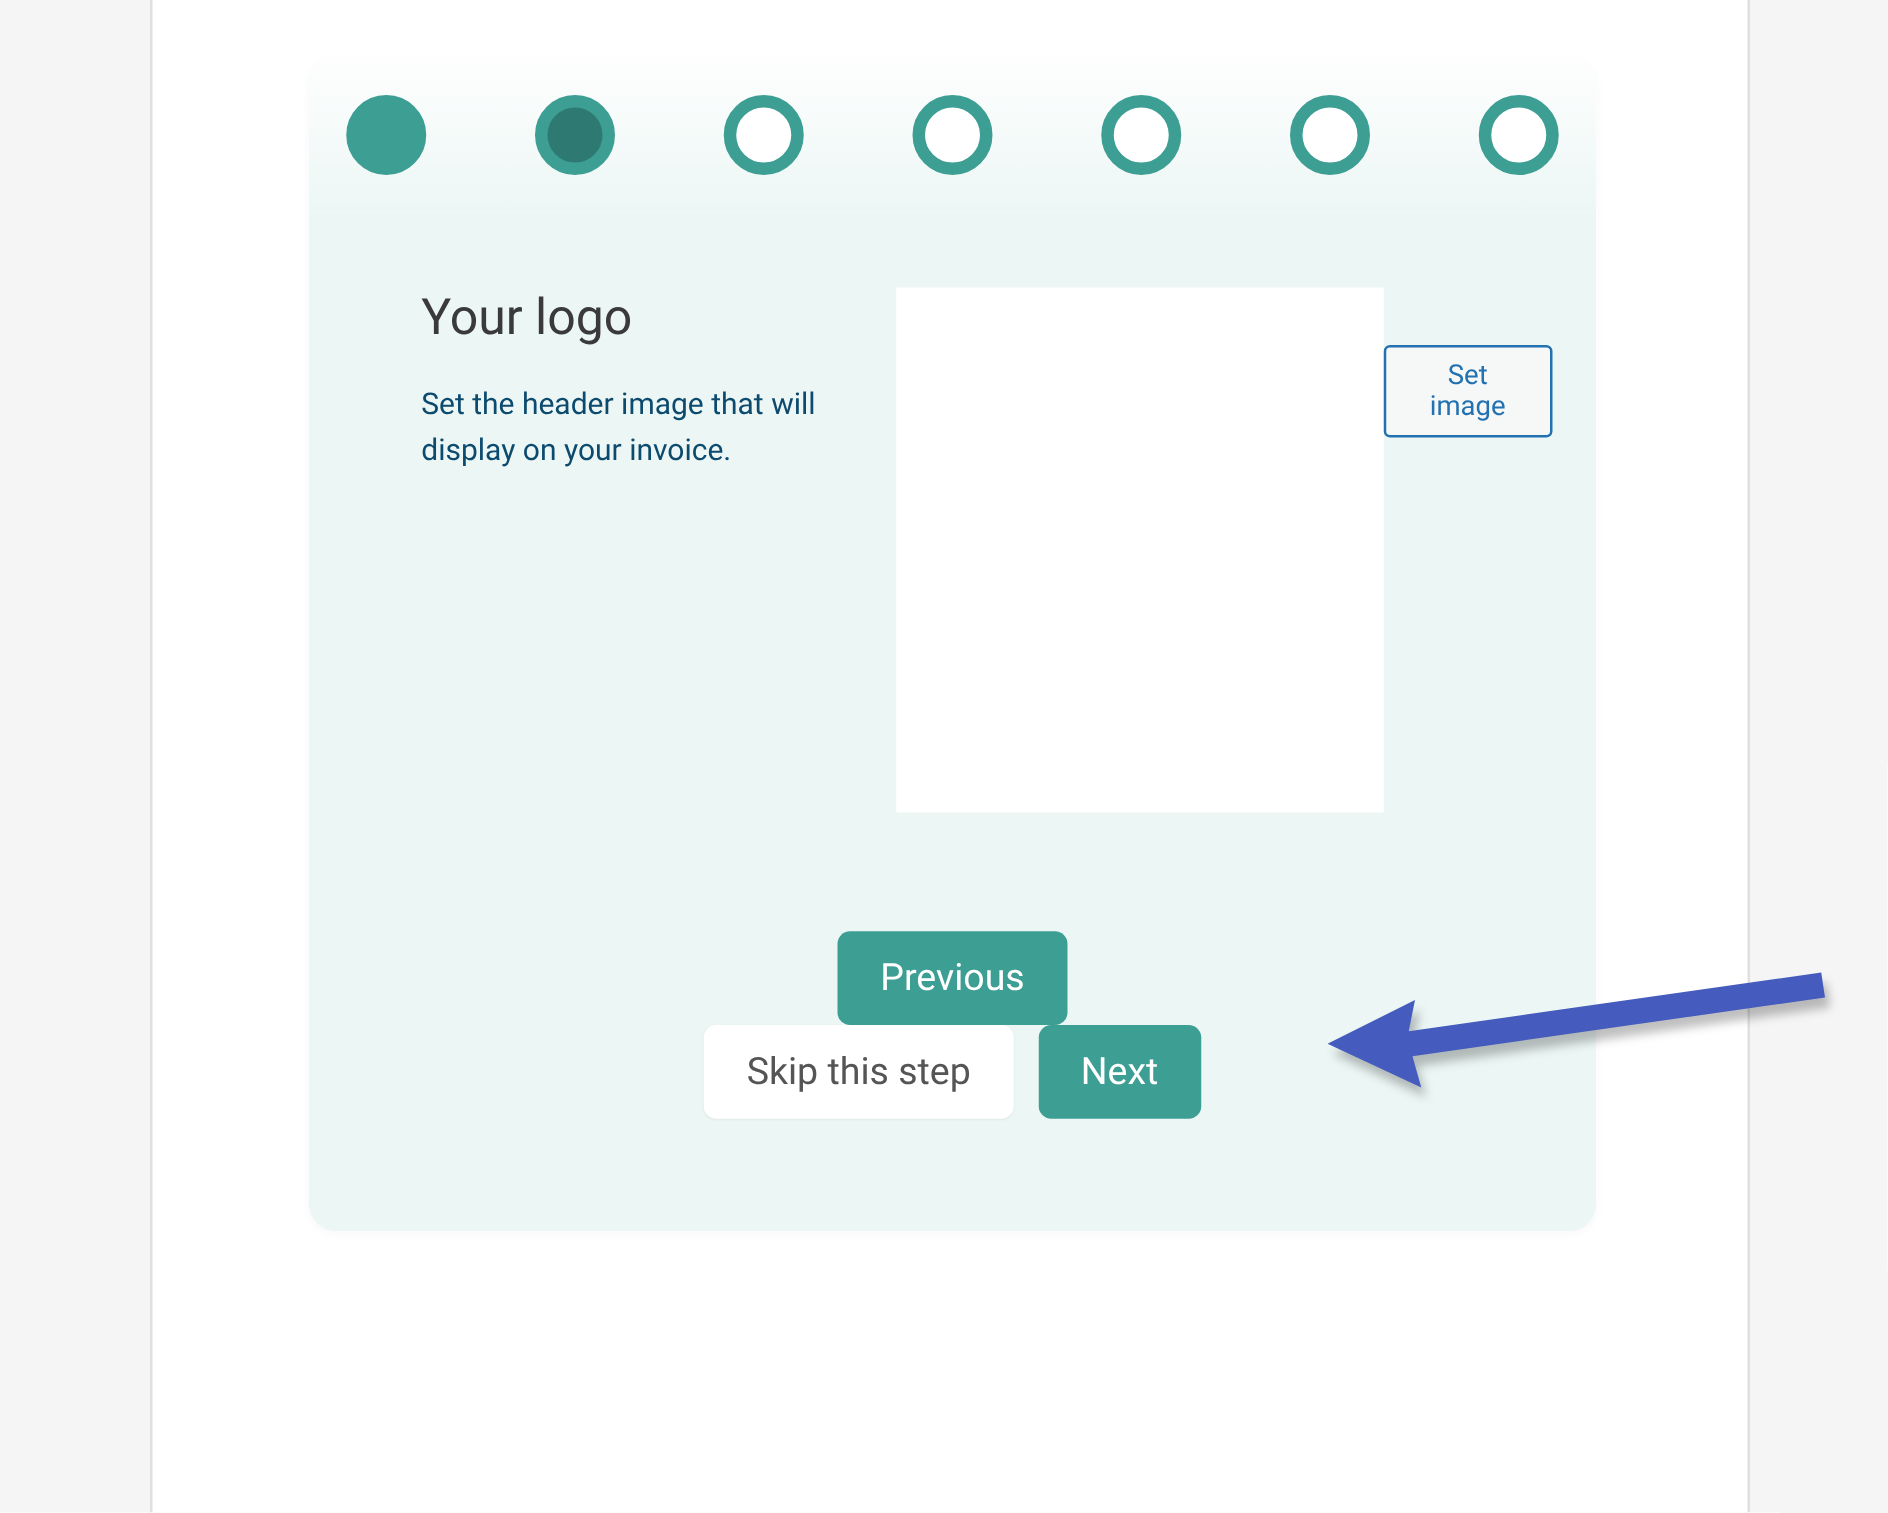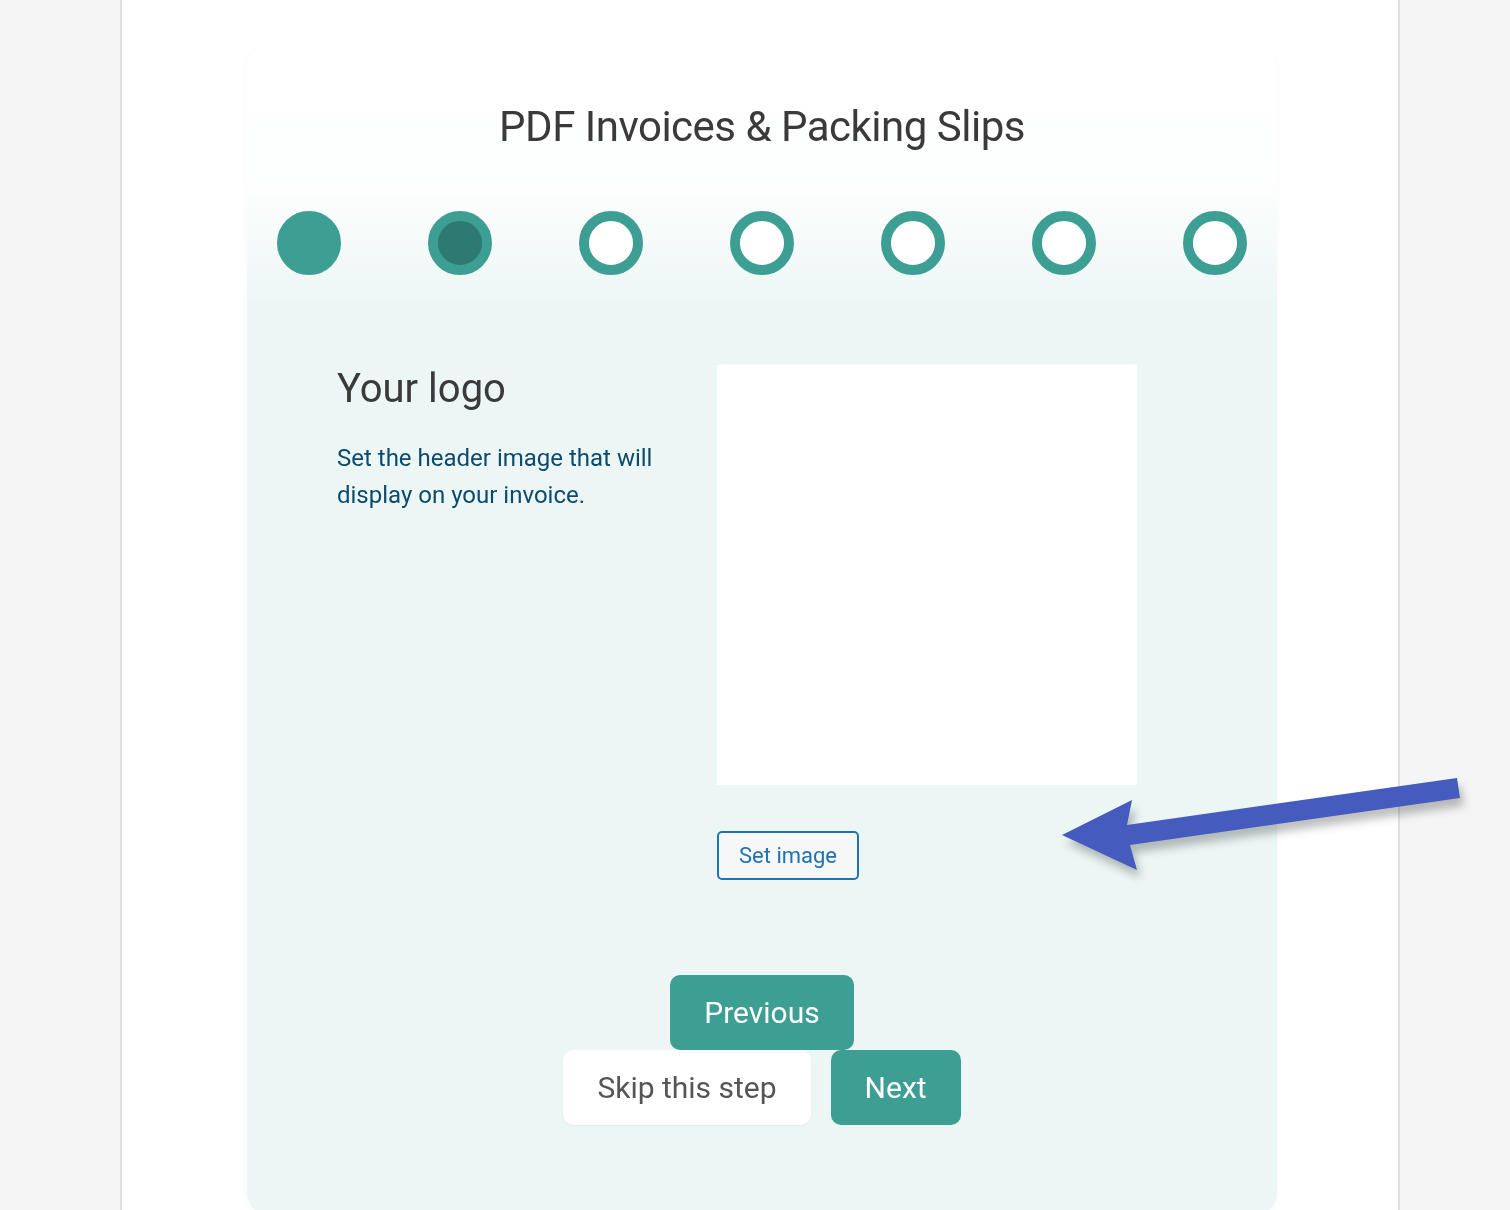--- a/index.html
+++ b/index.html
@@ -85,21 +85,21 @@
       margin-bottom: 28px;
     }
     .section-desc {
       font-size: 24px;
       line-height: 1.55;
       color: #0c4a6e;
     }
     .content-right {
       flex: 1;
       display: flex;
-      flex-direction: column;
+      flex-direction: row;
       align-items: flex-start;
     }
     .image-preview {
       width: 420px;
       height: 420px;
       background: #ffffff;
     }
     .set-image-btn {
       margin-top: 46px;
       background: #f6f7f7;
@@ -146,23 +146,20 @@
       pointer-events: none;
       filter: drop-shadow(4px 8px 4px rgba(0,0,0,0.25));
     }
   </style>
 </head>
 <body>
 
 <div class="outer-panel">
   <div class="wizard-card">
 
-    <div class="wizard-header">
-      <h1 class="wizard-title">PDF Invoices &amp; Packing Slips</h1>
-    </div>
 
     <div class="stepper">
       <div class="step-dot completed"></div>
       <div class="step-dot current"></div>
       <div class="step-dot"></div>
       <div class="step-dot"></div>
       <div class="step-dot"></div>
       <div class="step-dot"></div>
       <div class="step-dot"></div>
     </div>

